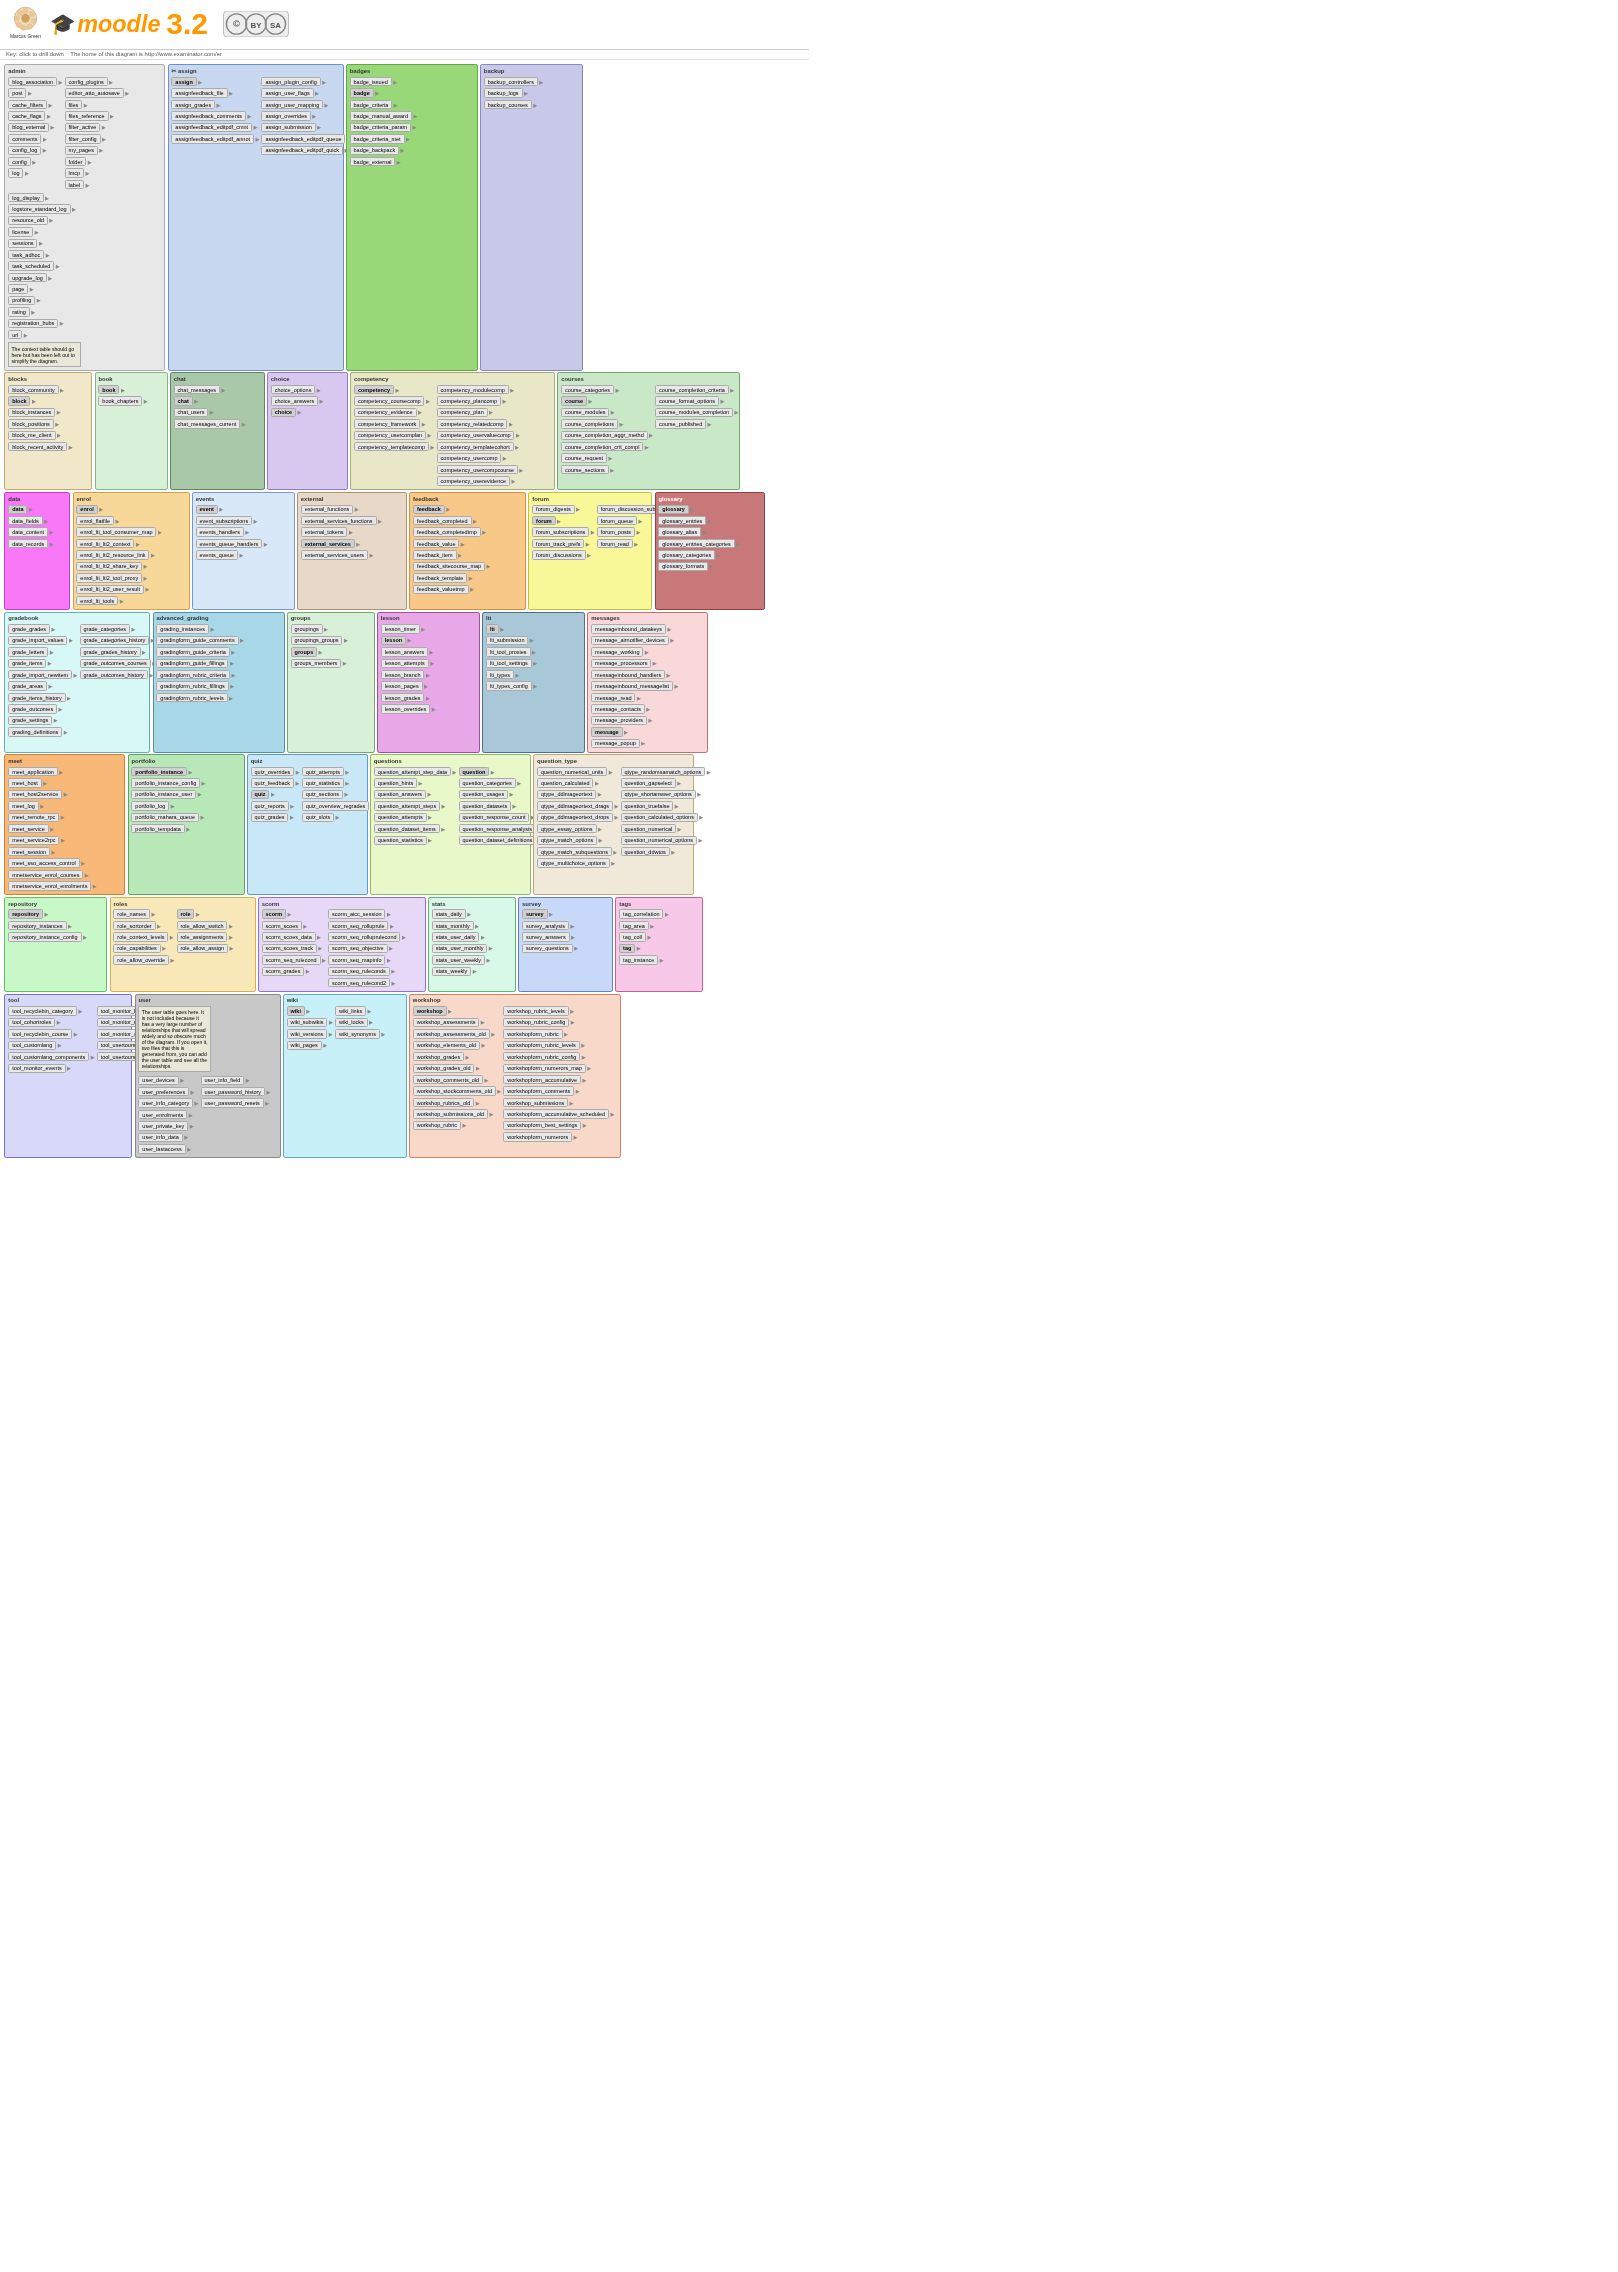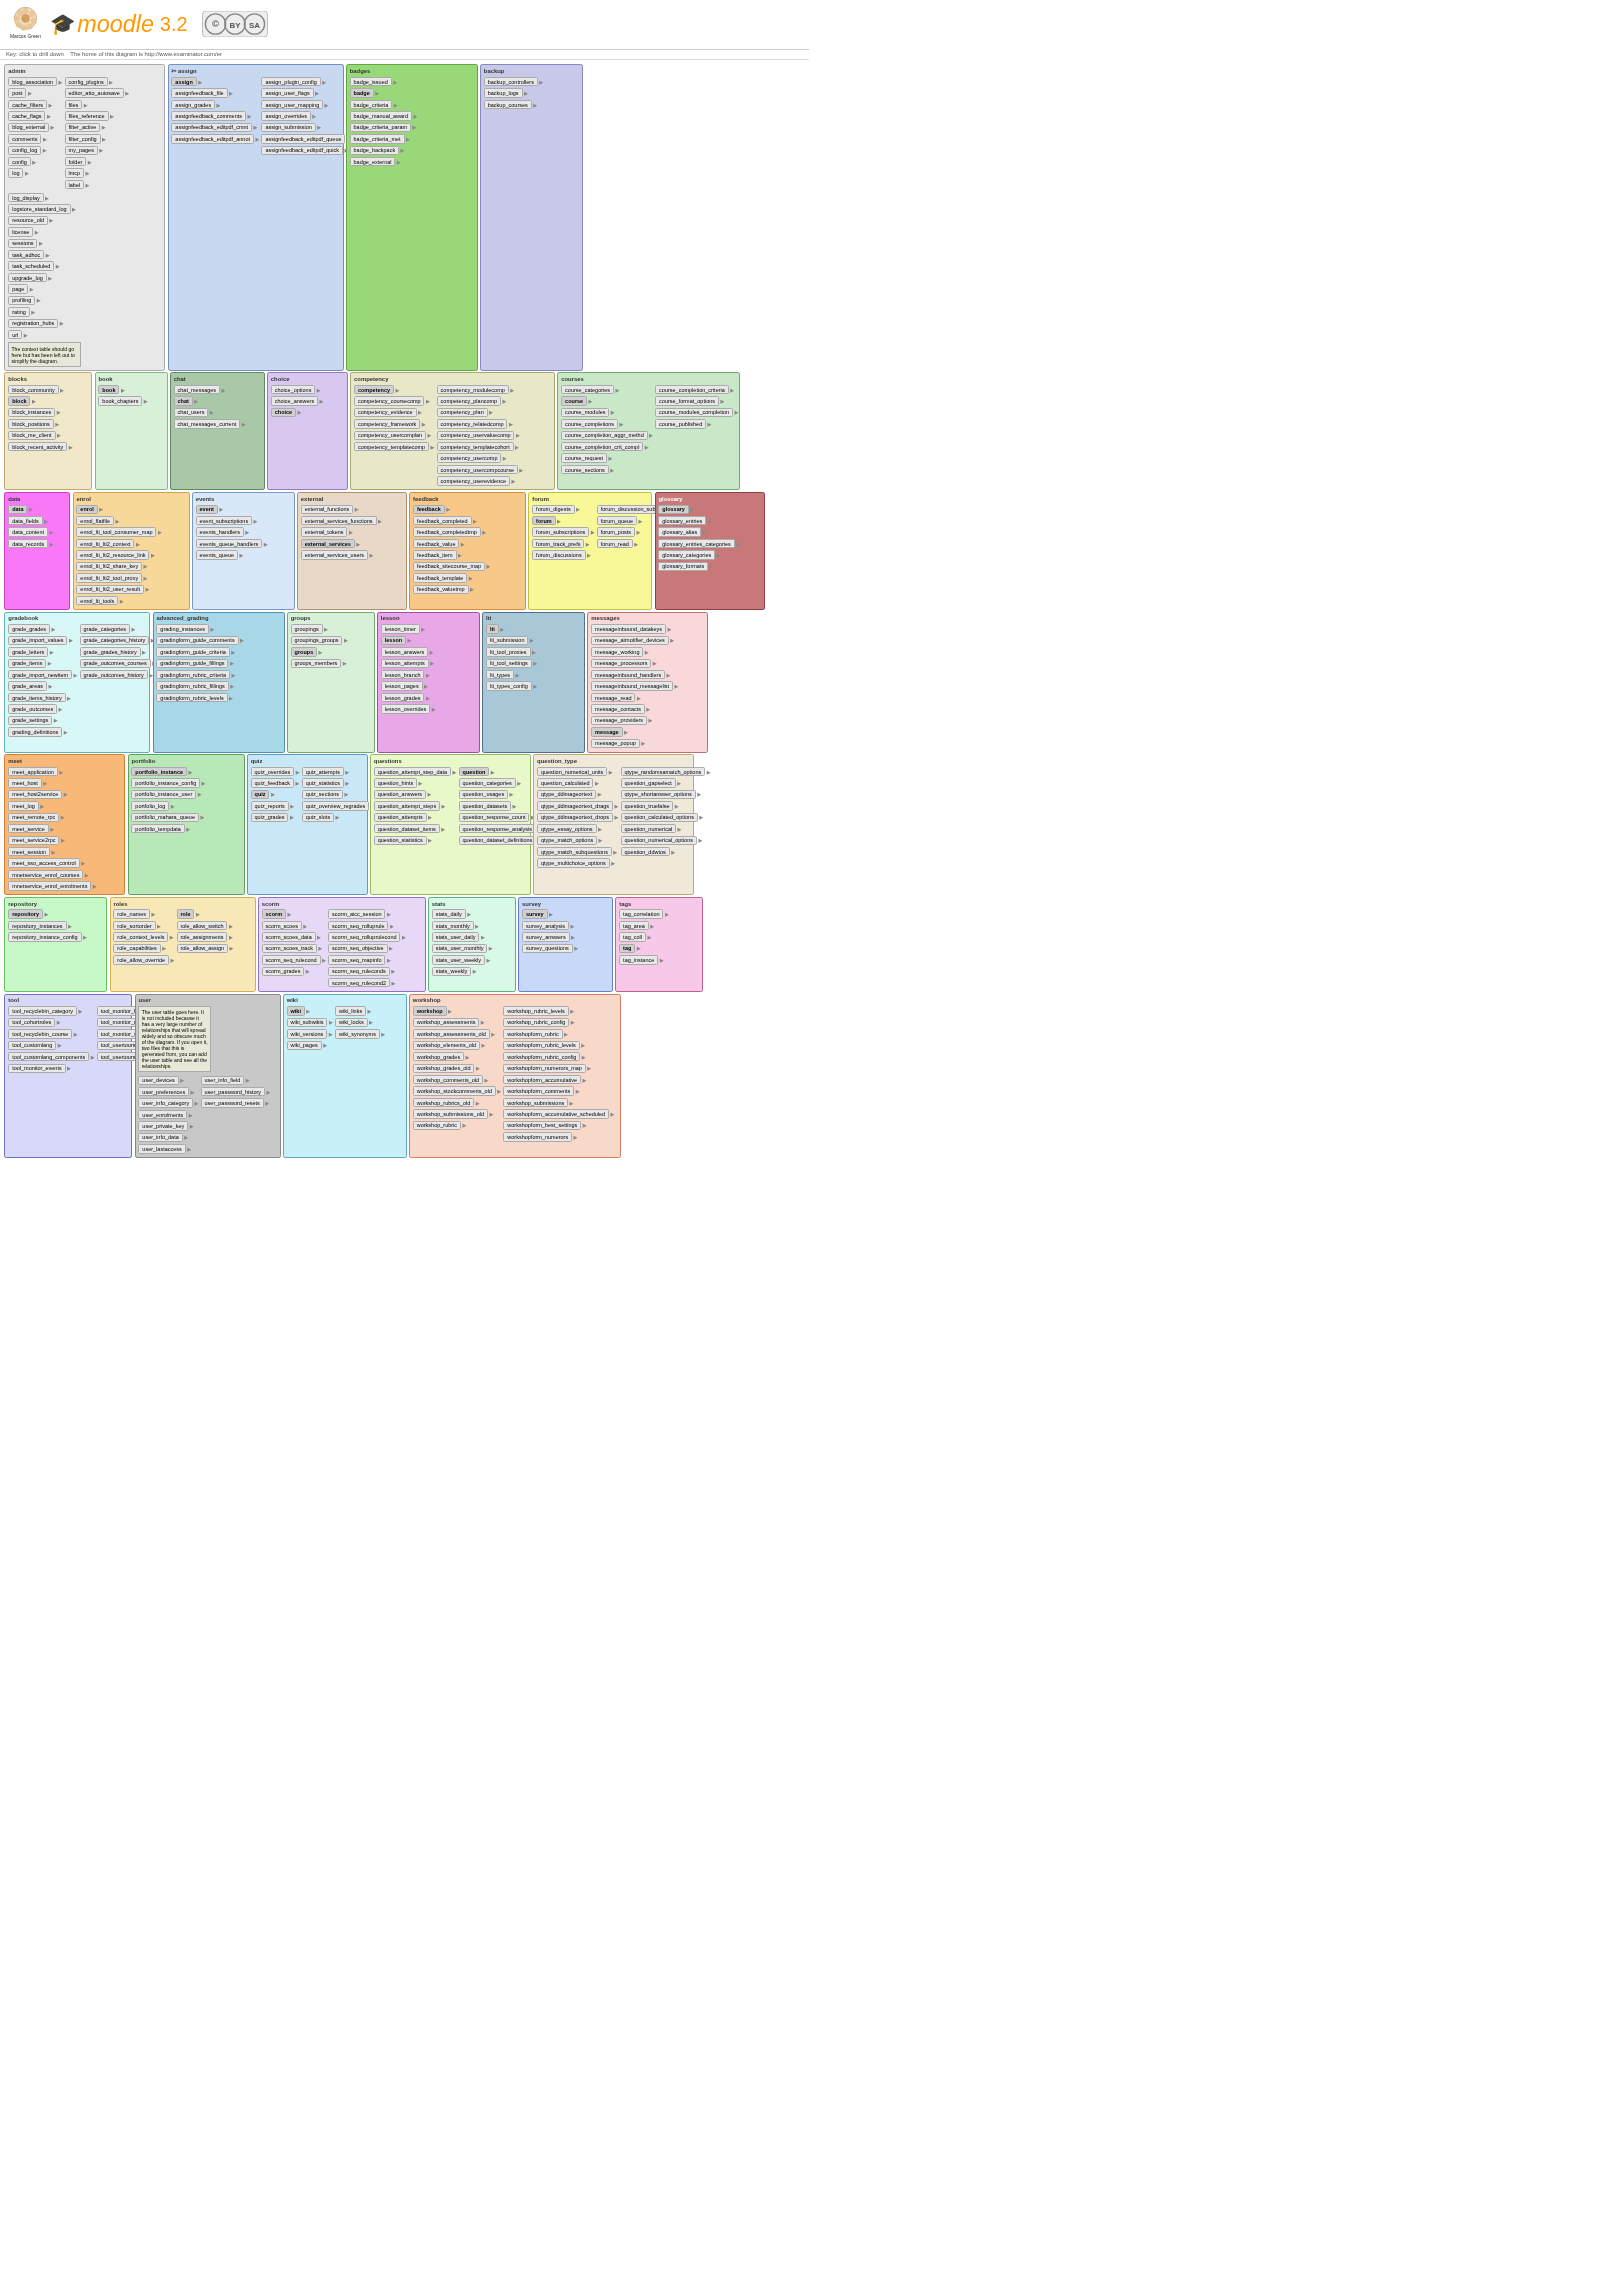--- a/index.html
+++ b/index.html
@@ -142,22 +142,22 @@
     <circle cx="22" cy="35" r="5" fill="#e8c090" opacity="0.8"></circle>
     <circle cx="14" cy="30" r="5" fill="#e8c090" opacity="0.8"></circle>
     <circle cx="11" cy="20" r="5" fill="#e8c090" opacity="0.8"></circle>
     <circle cx="16" cy="11" r="5" fill="#e8c090" opacity="0.8"></circle>
     <circle cx="25" cy="20" r="7" fill="#d4a060"></circle>
     <text x="25" y="52" text-anchor="middle" font-size="8" fill="#333">Marcus Green</text>
   </svg>
 
   <div style="display:flex; align-items:center;">
     <span style="font-size:20.5px; margin-right:1.5px;">🎓</span>
-    <span style="font-size:23.4px; font-weight:normal; color:#f90; font-style:italic;">moodle</span>
-    <span style="font-size:20px; font-weight:normal; color:#f90; margin-left:5.9px;">3.2</span>
+    <span style="font-size:23.4px; font-weight:bold; color:#f90; font-style:italic;">moodle</span>
+    <span style="font-size:30px; font-weight:bold; color:#f90; margin-left:5.9px;">3.2</span>
   </div>
 
   <div class="cc-badge" style="margin-left:14.6px;">
     <svg width="66" height="26" viewBox="0 0 90 36" style="font-size:9px">
       <rect width="90" height="36" rx="5" fill="#eee" stroke="#aaa"></rect>
       <circle cx="18" cy="18" r="14" fill="none" stroke="#888" stroke-width="2"></circle>
       <text x="18" y="22" text-anchor="middle" font-size="13" fill="#555" font-weight="bold">©</text>
       <circle cx="45" cy="18" r="14" fill="none" stroke="#888" stroke-width="2"></circle>
       <text x="45" y="23" text-anchor="middle" font-size="11" fill="#555" font-weight="bold">BY</text>
       <circle cx="72" cy="18" r="14" fill="none" stroke="#888" stroke-width="2"></circle>

